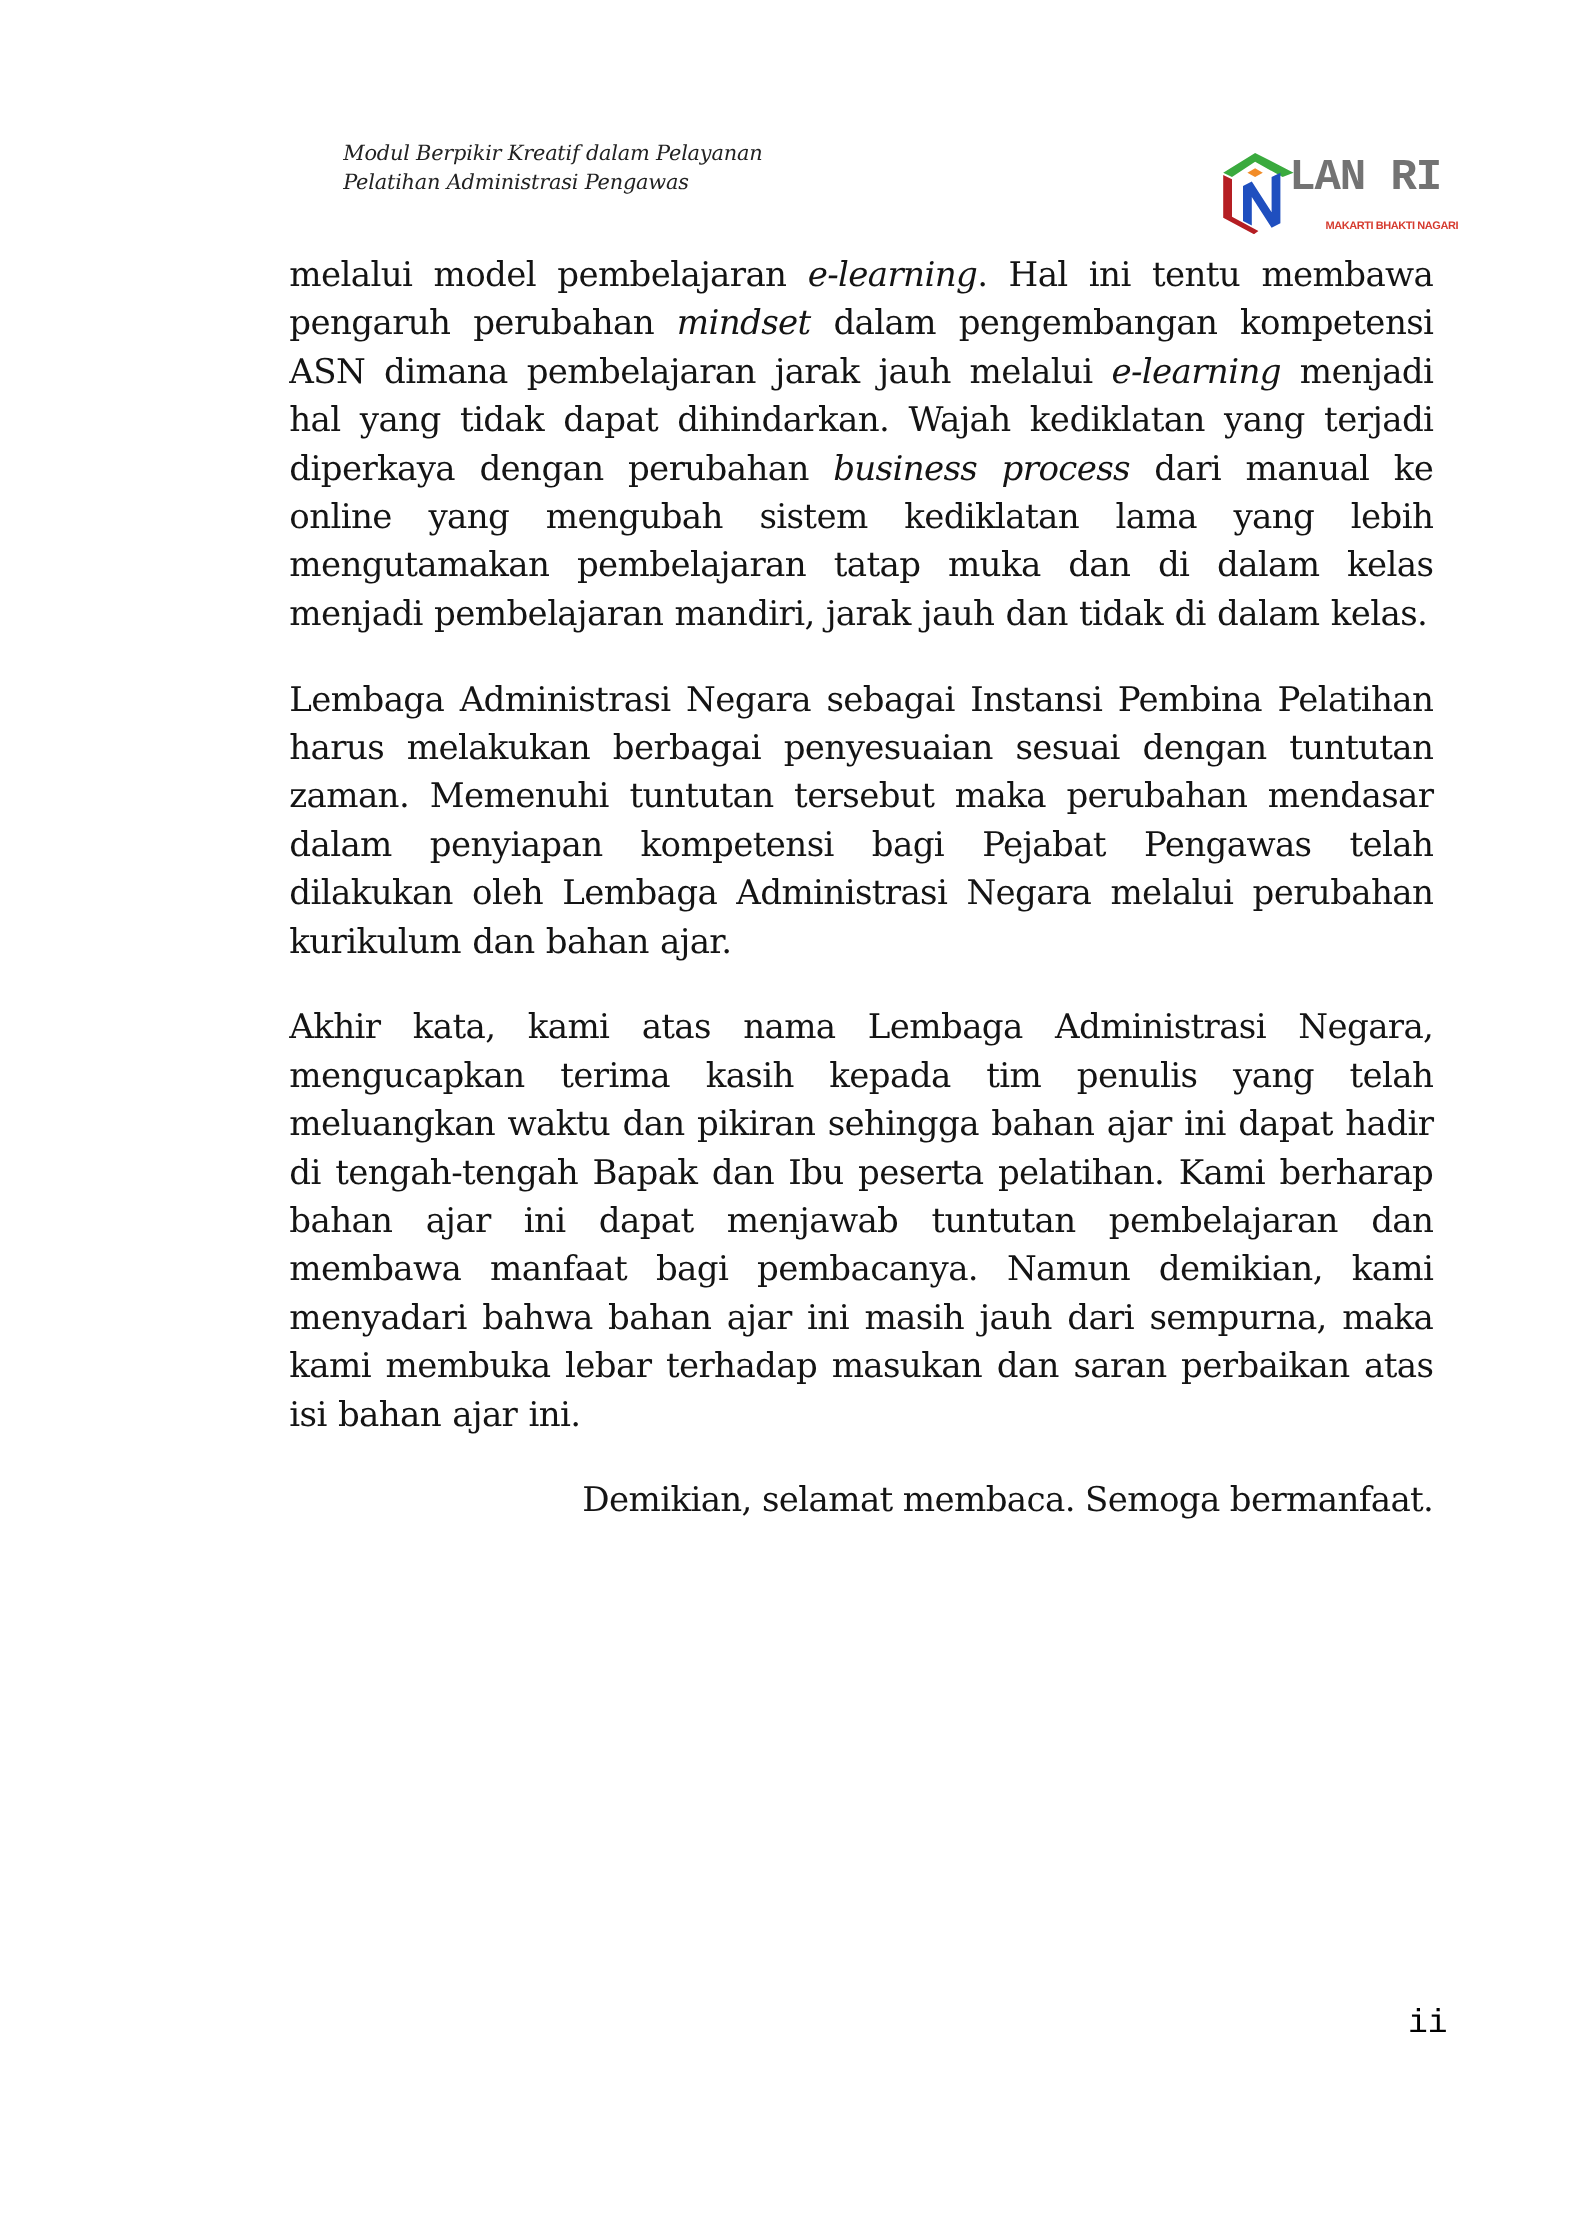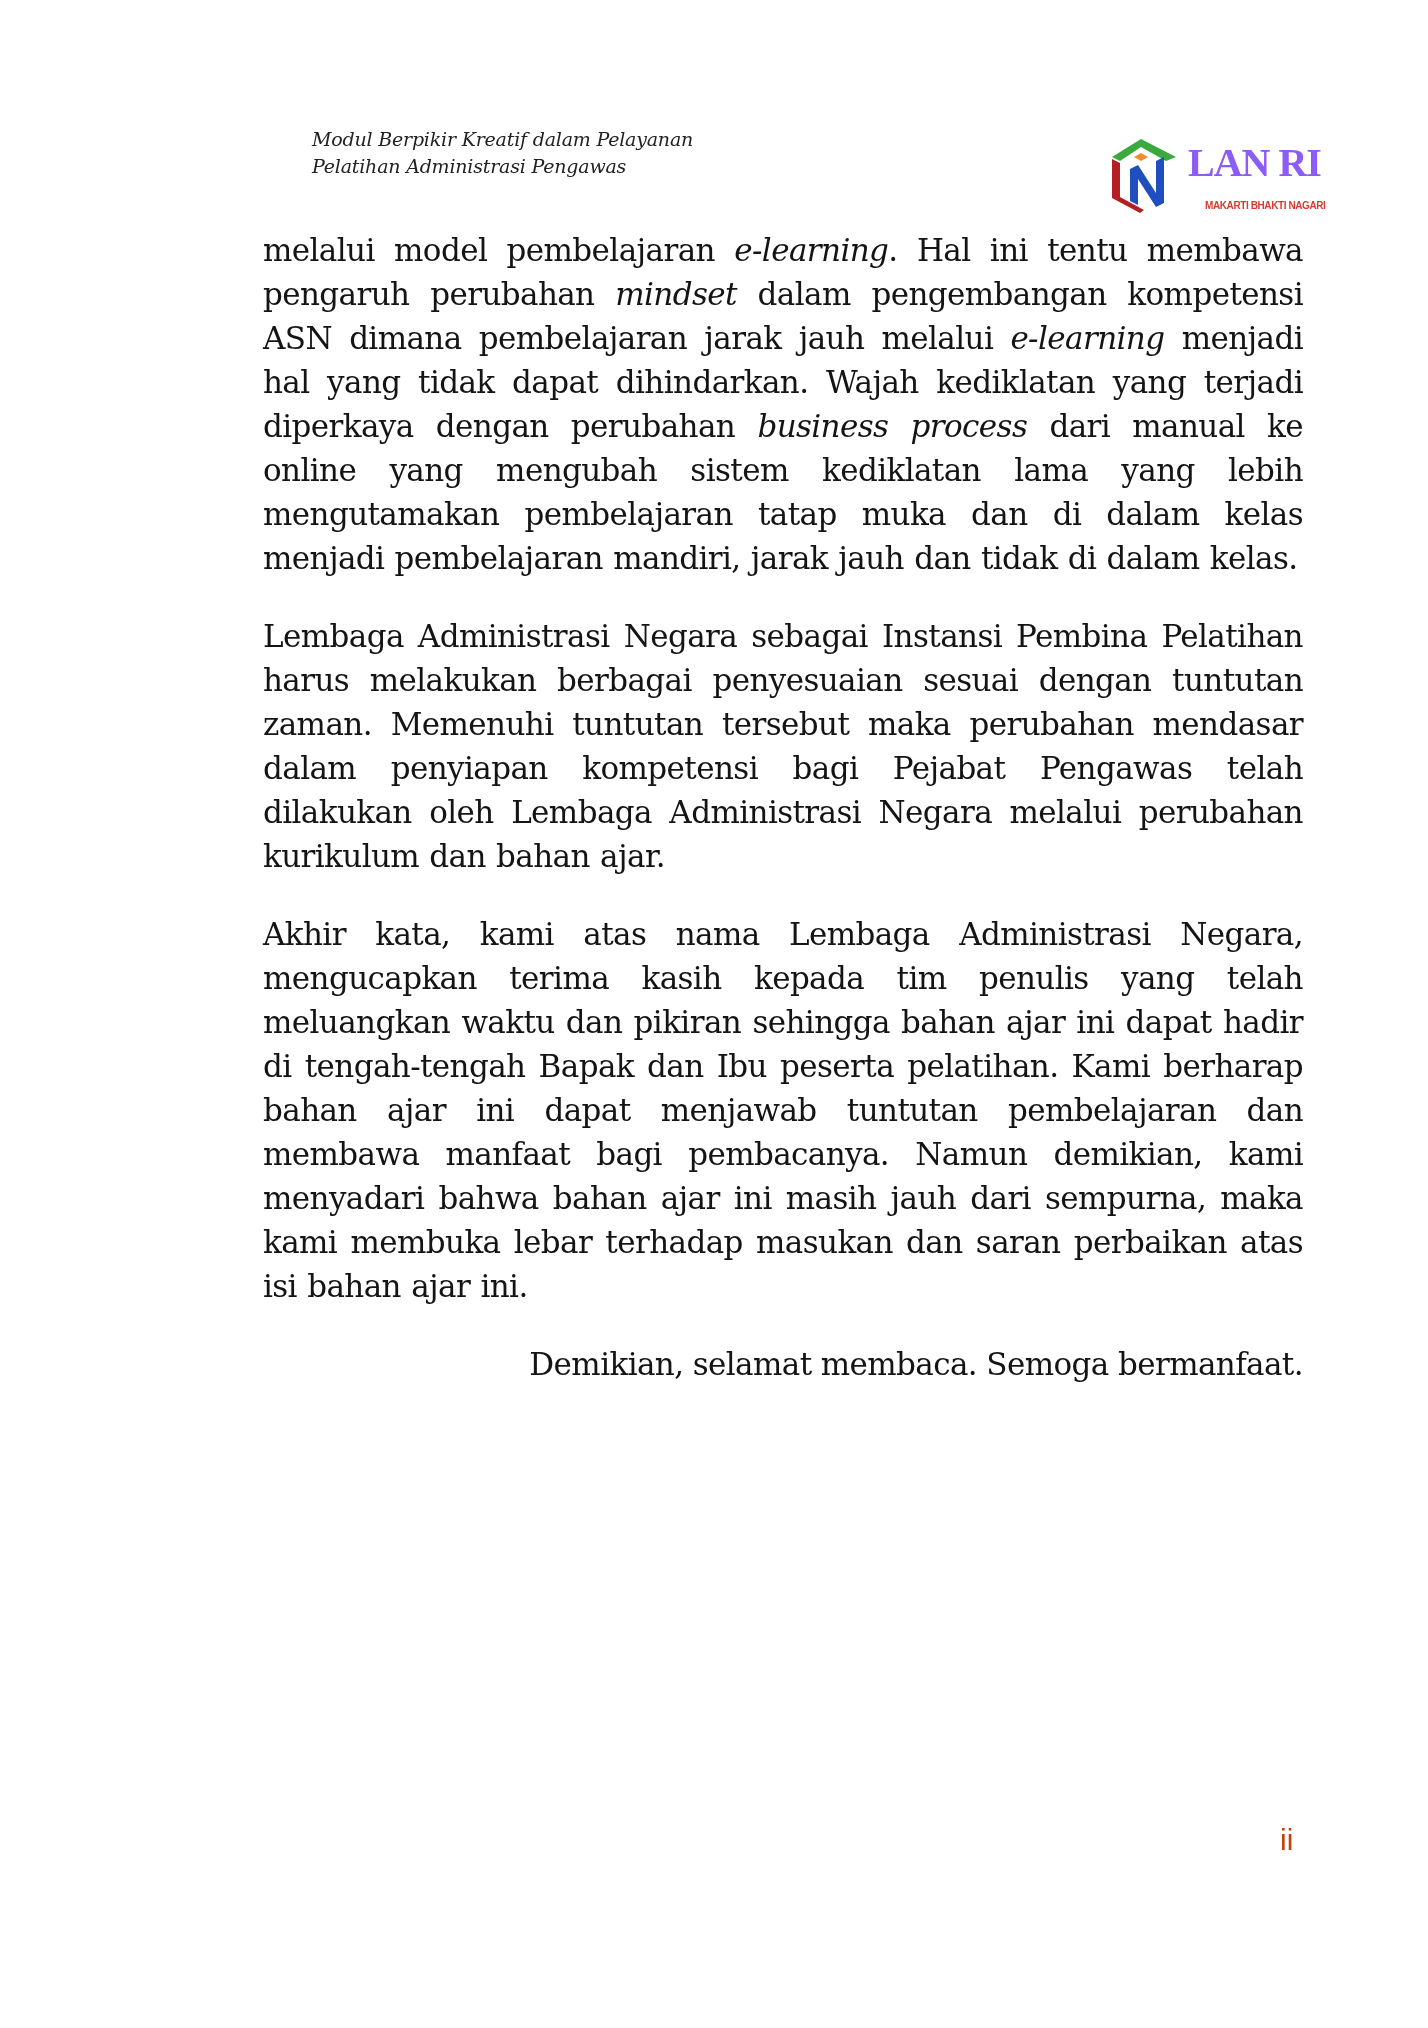--- a/index.html
+++ b/index.html
@@ -36,27 +36,27 @@
     .logo {
       position: absolute;
       left: 1108px;
       top: 135px;
       width: 210px;
       height: 78px;
     }
     .logo svg { position: absolute; left: 0; top: 0; }
     .logo-title {
       position: absolute;
-      left: 80px;
+      left: 64px;
       top: 8px;
-      font-family: Liberation Serif, serif;
+      font-family: Liberation Mono, monospace;
       font-weight: bold;
       font-size: 40px;
       line-height: 40px;
-      color: #8b5cf6;
+      color: #737373;
       letter-spacing: -1px;
       white-space: nowrap;
     }
     .logo-tagline {
       position: absolute;
       left: 73px;
       top: 66px;
       font-family: "Liberation Sans", sans-serif;
       font-weight: bold;
       font-size: 10px;
@@ -87,24 +87,24 @@
     .closing {
       margin: 0;
       padding-left: 84px;
       letter-spacing: -0.6px;
       text-align: right;
     }
     .page-number {
       position: absolute;
       left: 1280px;
       top: 1822px;
-      font-family: Liberation Sans, sans-serif;
+      font-family: Liberation Mono, monospace;
       font-size: 30px;
       line-height: 36px;
-      color: #c2410c;
+      color: #000000;
     }
   </style>
 </head>
 <body>
 
 <div class="page">
 
   <div class="running-header">
     <div>Modul Berpikir Kreatif dalam Pelayanan</div>
     <div>Pelatihan Administrasi Pengawas</div>

